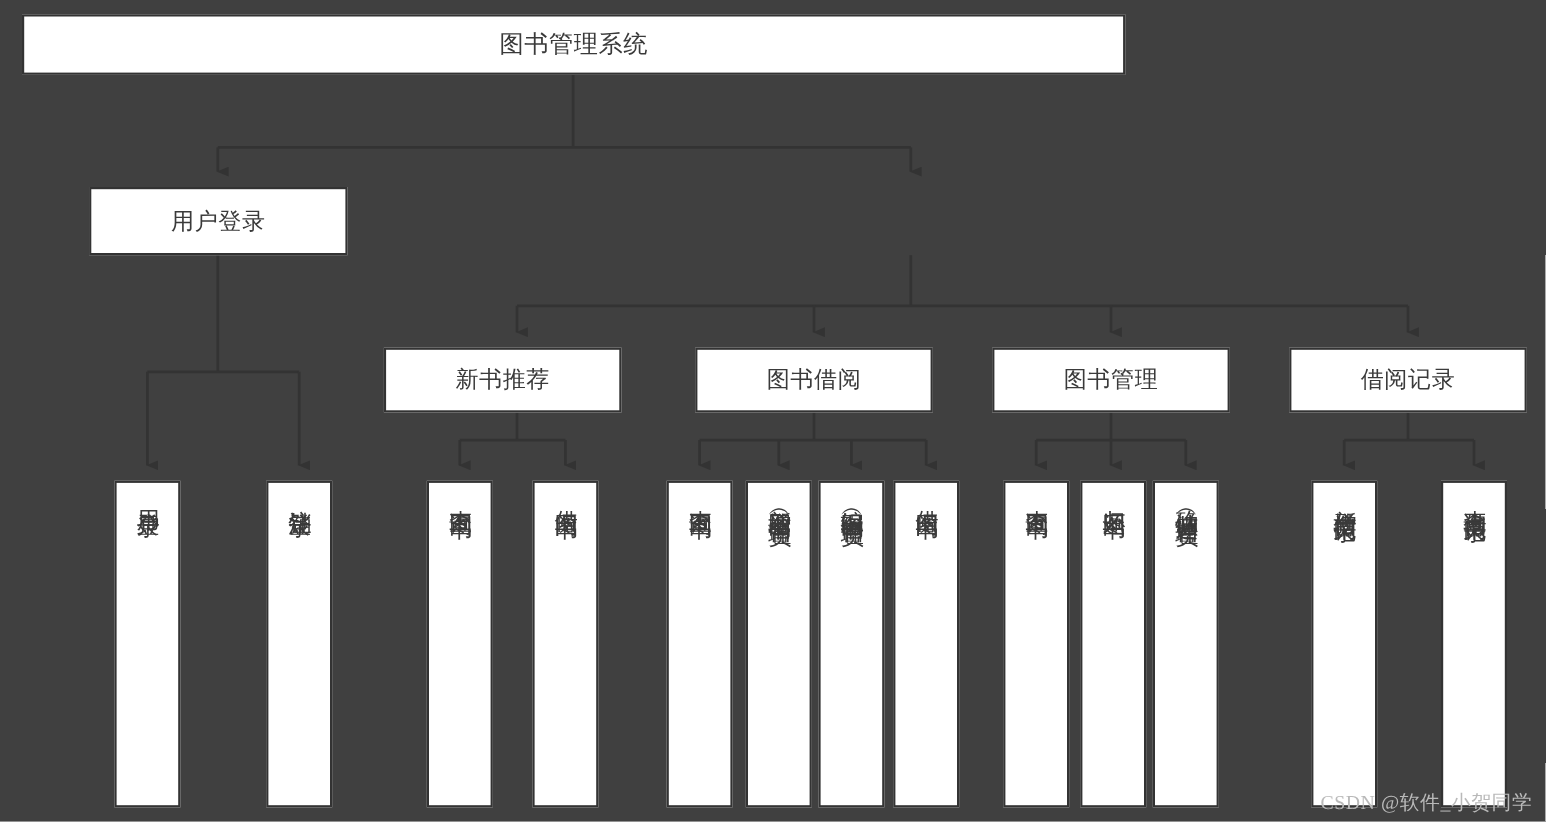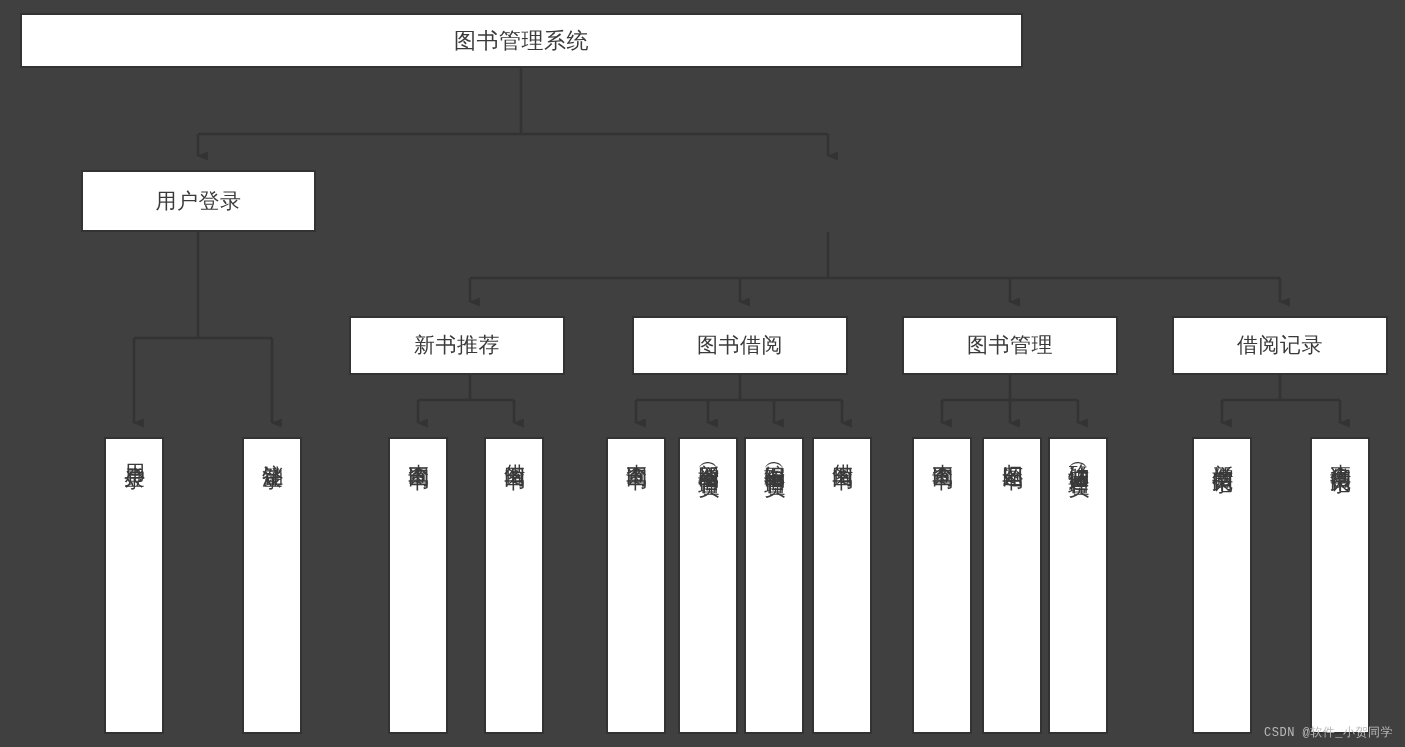--- a/index.html
+++ b/index.html
@@ -57,26 +57,26 @@
     white-space: nowrap;
     text-align: left;
   }
   .node.root .label {
     font-size: 22px;
   }
   .watermark {
     position: absolute;
     right: 12px;
     bottom: 6px;
-    font-size: 12px;
+    font-size: 18px;
     color: #b9b9b9;
     letter-spacing: 0.5px;
     z-index: 5;
     white-space: nowrap;
-    font-family: Liberation Mono, monospace;
+    font-family: Liberation Serif, serif;
   }
 </style>
 </head>
 <body>
 
 <div id="canvas">
 
   <svg class="edges" viewBox="0 0 1405 747">
     <defs>
       <marker id="arrow" viewBox="0 0 10 12" refX="5" refY="11" markerWidth="9" markerHeight="11" orient="auto-start-reverse" markerUnits="userSpaceOnUse">

